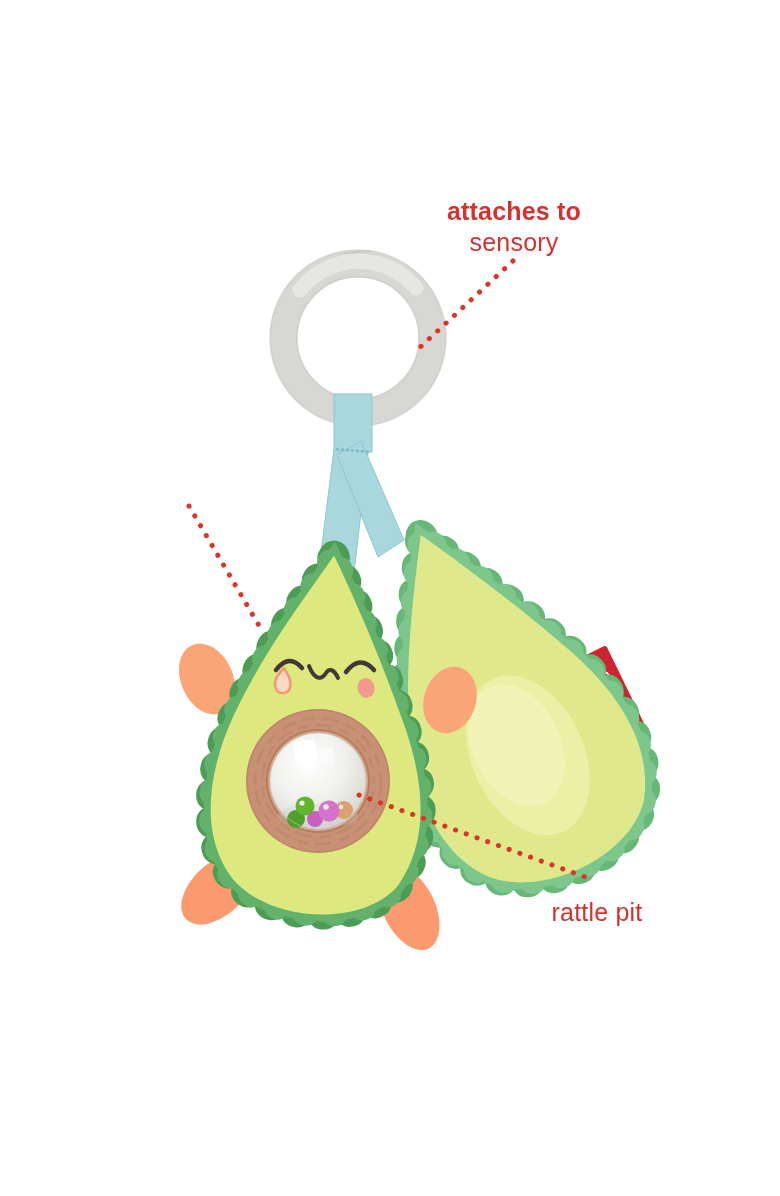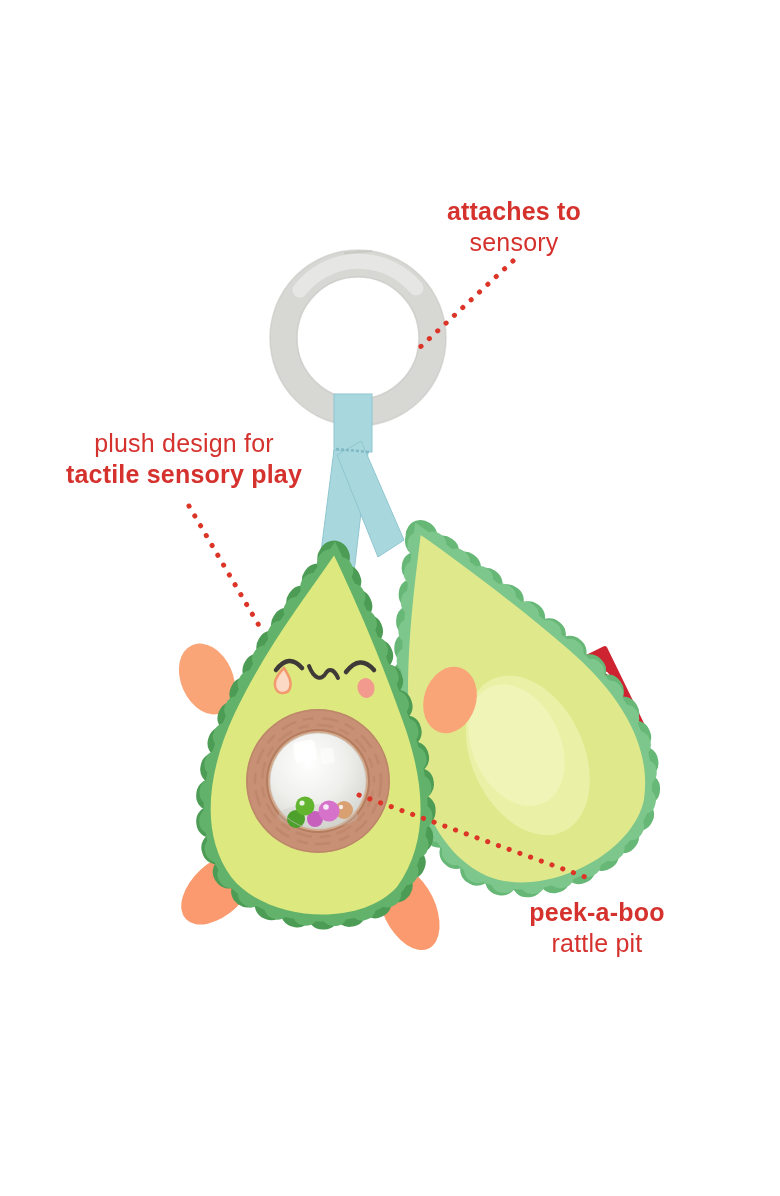--- a/index.html
+++ b/index.html
@@ -107,23 +107,18 @@
       <line x1="189" y1="506" x2="261" y2="629"></line>
       <line x1="359" y1="795" x2="588" y2="878"></line>
     </g>
   </svg>
 
   <div class="ann" style="left:404px;top:196px;width:220px">
     <div class="b">attaches to</div>
     <div>sensory</div>
   </div>
 
-  <div class="ann" style="left:34px;top:428px;width:300px">
-    <div>plush design for</div>
-    <div class="b">tactile sensory play</div>
-  </div>
 
   <div class="ann" style="left:487px;top:897px;width:220px">
-    <div class="b">peek-a-boo</div>
     <div>rattle pit</div>
   </div>
 
 </div>
 
 </body></html>

